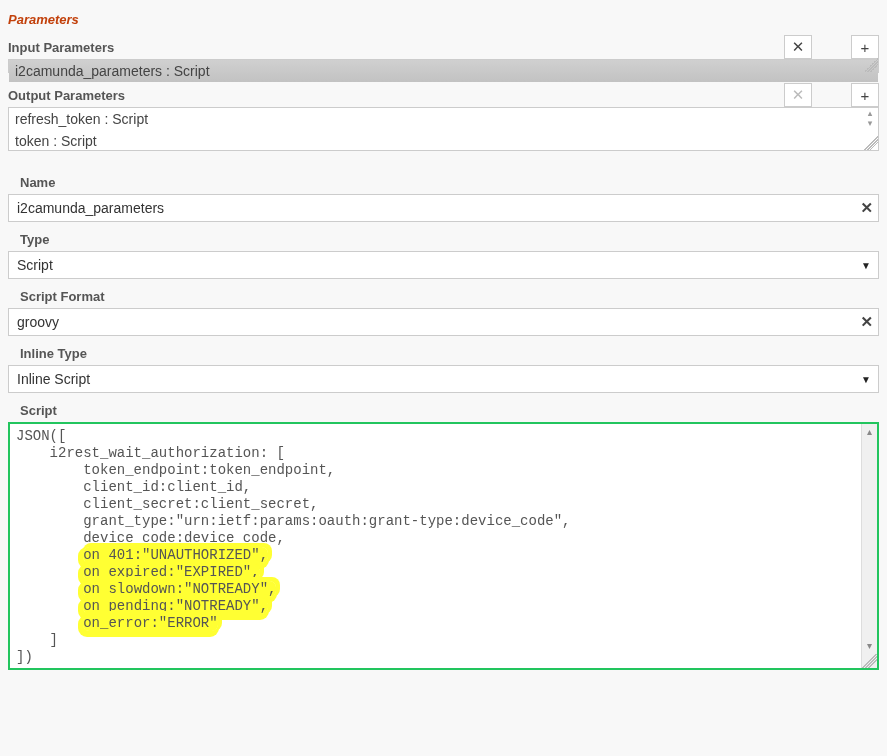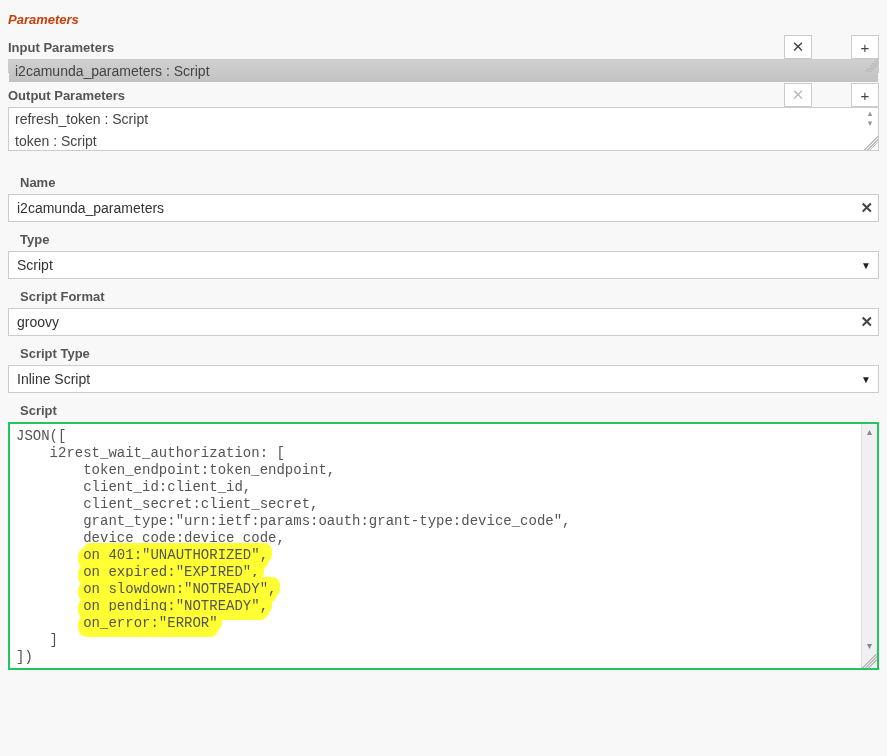--- a/index.html
+++ b/index.html
@@ -196,21 +196,21 @@
     <div class="select-input">Script</div>
     <span class="select-caret">▼</span>
   </div>
 
   <div class="field-label">Script Format</div>
   <div class="input-wrap">
     <input class="text-input" value="groovy" style="">
     <span class="clear-x">✕</span>
   </div>
 
-  <div class="field-label">Script Type</div>
+  <div class="field-label">Inline Type</div>
   <div class="input-wrap">
     <div class="select-input">Inline Script</div>
     <span class="select-caret">▼</span>
   </div>
 
   <div class="field-label">Script</div>
   <div class="code-area">
     <div class="code-inner" id="code-inner"><div>JSON([</div><div>    i2rest_wait_authorization: [</div><div>        token_endpoint:token_endpoint,</div><div>        client_id:client_id,</div><div>        client_secret:client_secret,</div><div>        grant_type:"urn:ietf:params:oauth:grant-type:device_code",</div><div>        device_code:device_code,</div><div>        <span class="hl">on_401:"UNAUTHORIZED",</span></div><div>        <span class="hl">on_expired:"EXPIRED",</span></div><div>        <span class="hl">on_slowdown:"NOTREADY",</span></div><div>        <span class="hl">on_pending:"NOTREADY",</span></div><div>        <span class="hl">on_error:"ERROR"</span></div><div>    ]</div><div>])</div></div>
     <div class="code-scroll">
       <div class="sc-up">▴</div>

